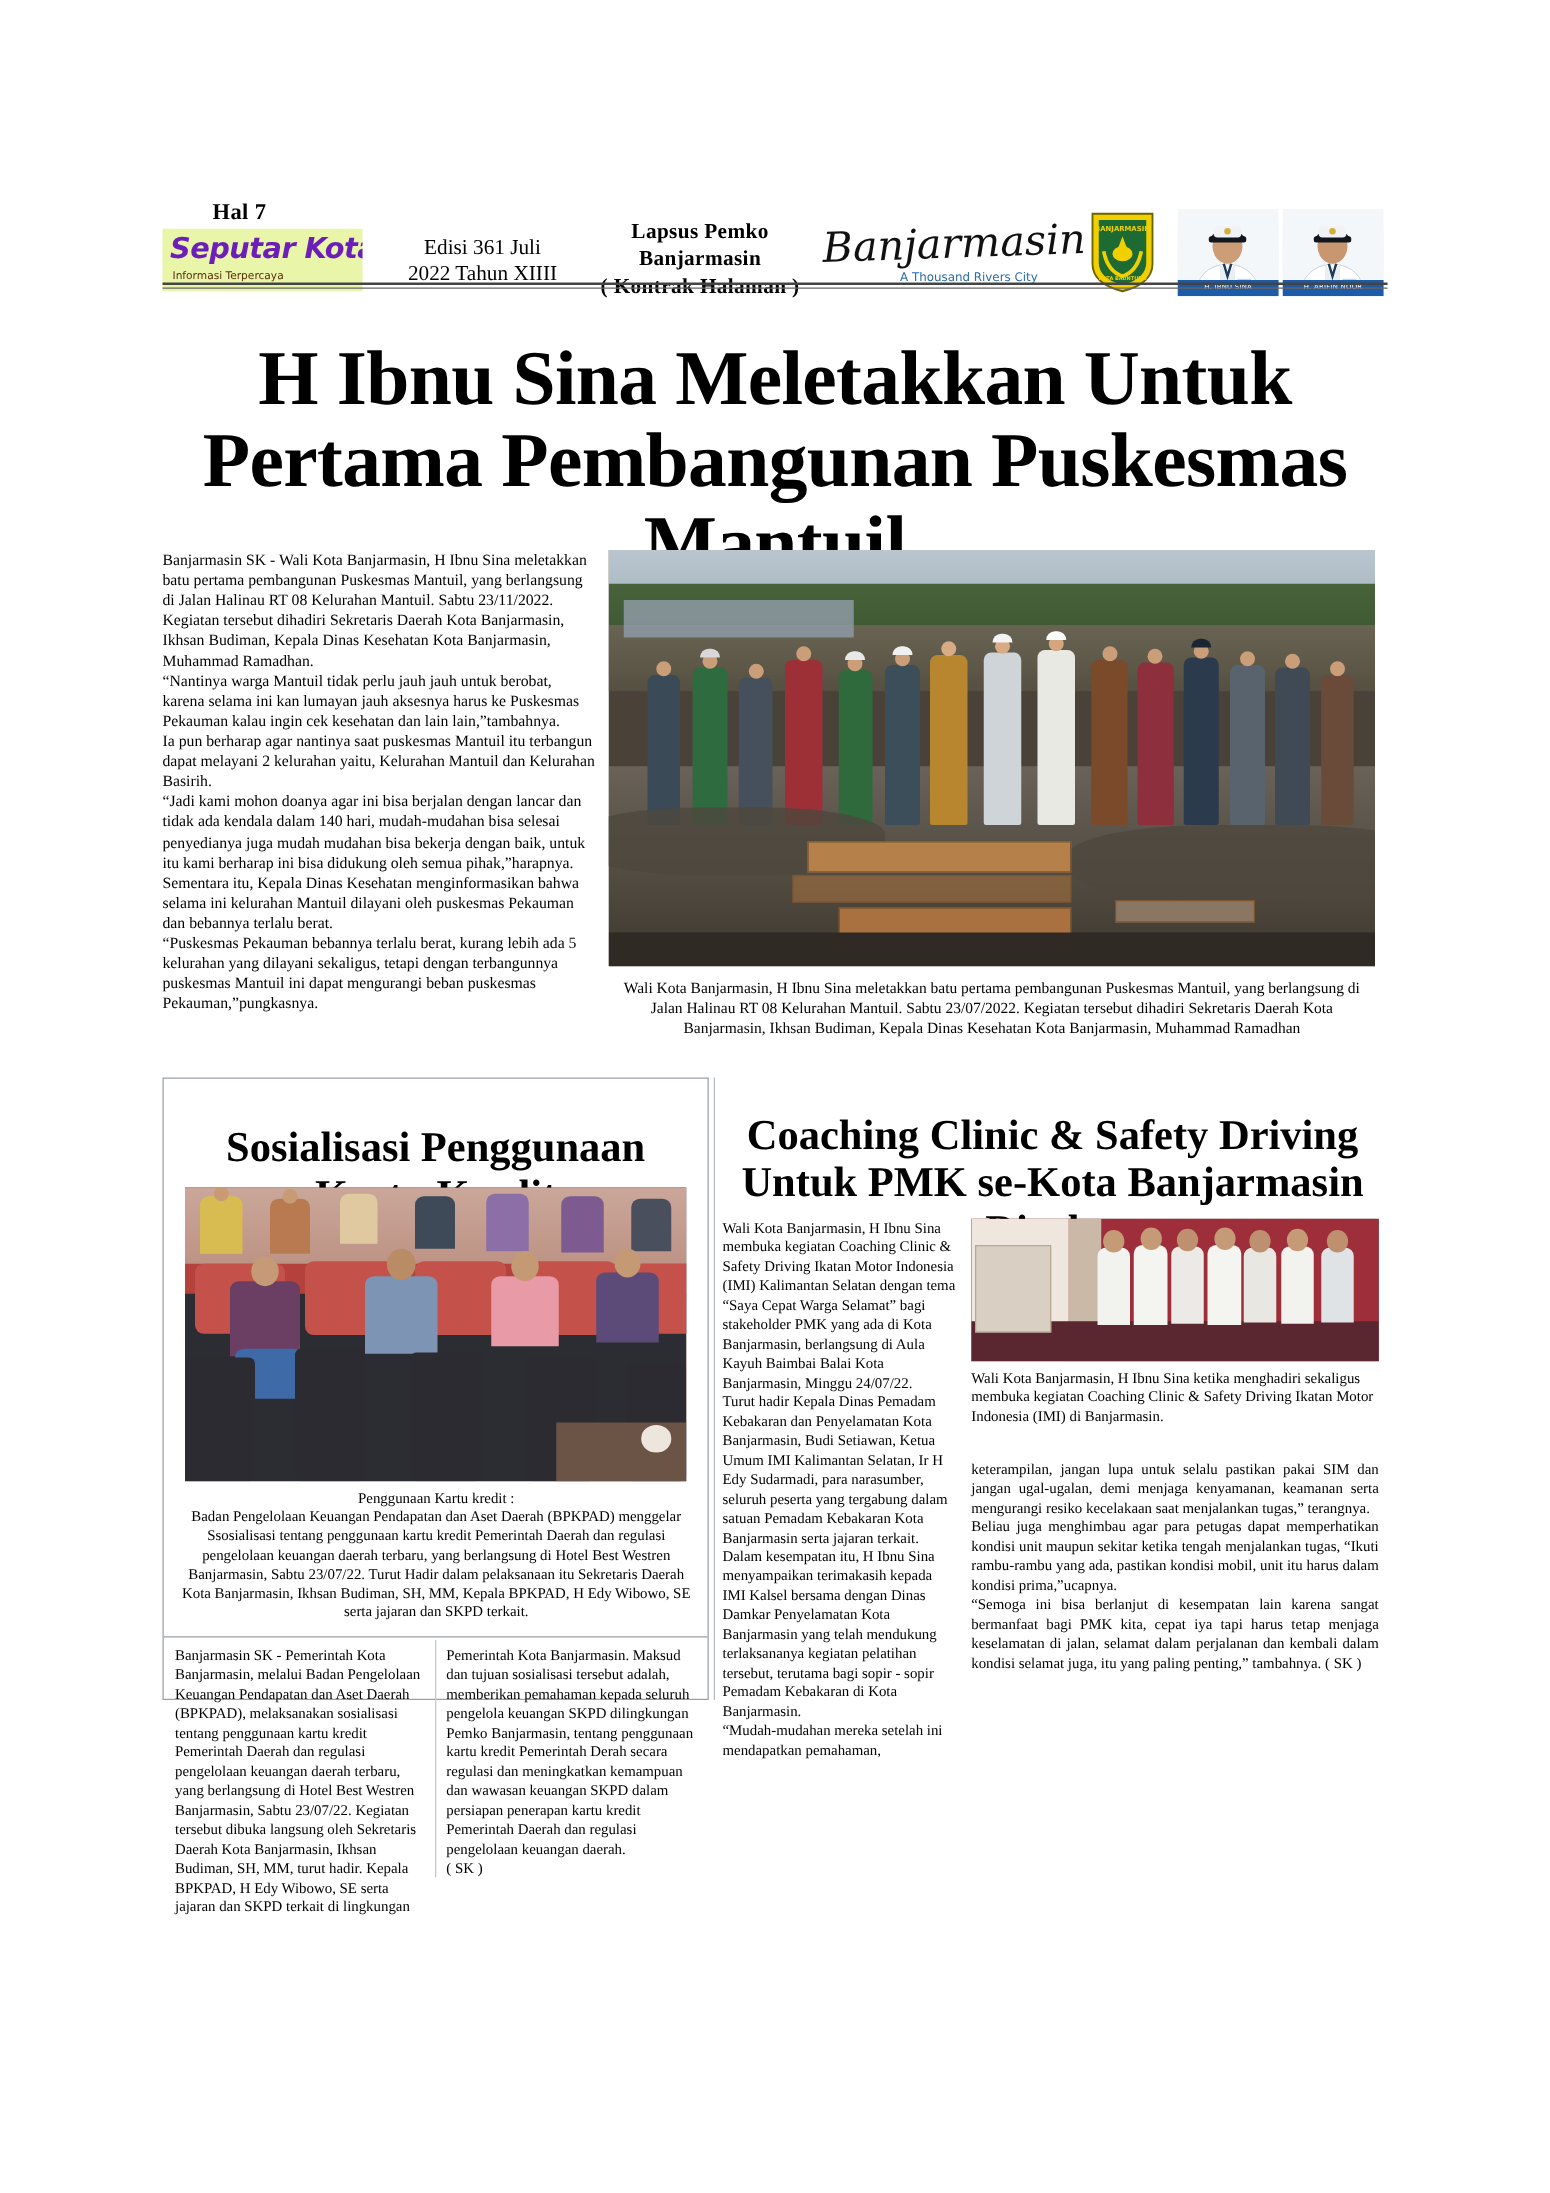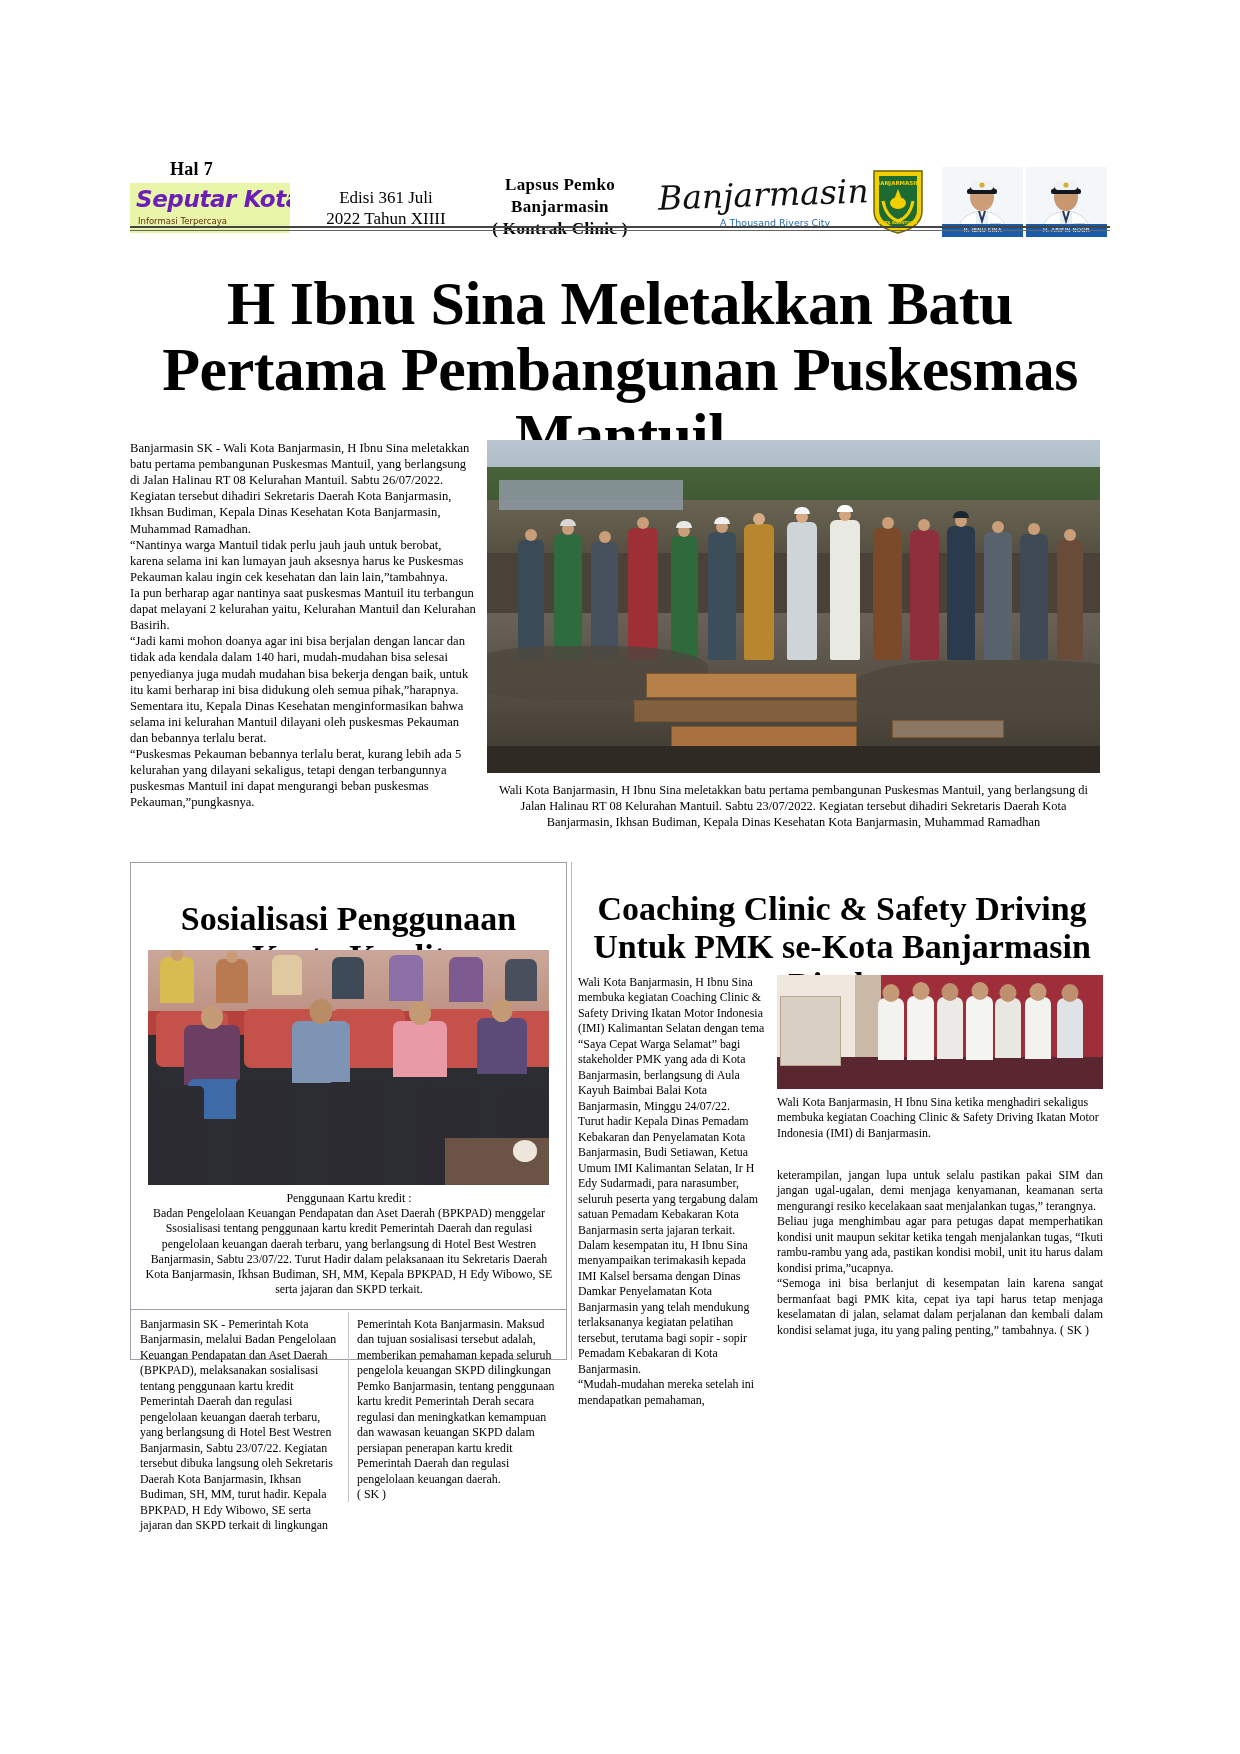--- a/index.html
+++ b/index.html
@@ -375,21 +375,21 @@
     </div>
 
     <div class="edisi">
       <div>Edisi 361 Juli</div>
       <div>2022 Tahun XIIII</div>
     </div>
 
     <div class="lapsus">
       <div>Lapsus  Pemko</div>
       <div>Banjarmasin</div>
-      <div>( Kontrak Clinic )</div>
+      <div>( Kontrak Halaman )</div>
     </div>
 
     <div class="bjm-logo">
       <div class="bjm-script">Banjarmasin</div>
       <div class="bjm-tag">A Thousand Rivers City</div>
     </div>
 
     <div class="crest">
       <svg width="56" height="68" viewBox="0 0 56 68">
         <path d="M4 4 H52 V44 Q52 60 28 66 Q4 60 4 44 Z" fill="#f2d000" stroke="#6b6200" stroke-width="1.5"></path>
@@ -432,24 +432,24 @@
           <rect x="48" y="56" width="11" height="8" fill="#c8d6e4"></rect>
         </svg>
         <div class="p-name">H. ARIFIN NOOR</div>
       </div>
     </div>
   </div>
 
   <div class="rule-top"></div>
   <div class="rule-top2"></div>
 
-  <h1 class="main-headline">H Ibnu Sina Meletakkan Batu Pertama Pembangunan Puskesmas Mantuil</h1>
+  <h1 class="main-headline">H Ibnu Sina Meletakkan Untuk Pertama Pembangunan Puskesmas Mantuil</h1>
 
   <div class="a1-col">
-    <p>Banjarmasin SK - Wali Kota Banjarmasin, H Ibnu Sina meletakkan batu pertama pembangunan Puskesmas Mantuil, yang berlangsung di Jalan Halinau RT 08 Kelurahan Mantuil. Sabtu 26/07/2022.</p>
+    <p>Banjarmasin SK - Wali Kota Banjarmasin, H Ibnu Sina meletakkan batu pertama pembangunan Puskesmas Mantuil, yang berlangsung di Jalan Halinau RT 08 Kelurahan Mantuil. Sabtu 23/11/2022.</p>
     <p>Kegiatan tersebut dihadiri Sekretaris Daerah Kota Banjarmasin, Ikhsan Budiman, Kepala Dinas Kesehatan Kota Banjarmasin, Muhammad Ramadhan.</p>
     <p>“Nantinya warga Mantuil tidak perlu jauh jauh untuk berobat, karena selama ini kan lumayan jauh aksesnya harus ke Puskesmas Pekauman kalau ingin cek kesehatan dan lain lain,”tambahnya.</p>
     <p>Ia pun berharap agar nantinya saat puskesmas Mantuil itu terbangun dapat melayani 2 kelurahan yaitu, Kelurahan Mantuil dan Kelurahan Basirih.</p>
     <p>“Jadi kami mohon doanya agar ini bisa berjalan dengan lancar dan tidak ada kendala dalam 140 hari, mudah-mudahan bisa selesai penyedianya juga mudah mudahan bisa bekerja dengan baik, untuk itu kami berharap ini bisa didukung oleh semua pihak,”harapnya.</p>
     <p>Sementara itu, Kepala Dinas Kesehatan menginformasikan bahwa selama ini kelurahan Mantuil dilayani oleh puskesmas Pekauman dan bebannya terlalu berat.</p>
     <p>“Puskesmas Pekauman bebannya terlalu berat, kurang lebih ada 5 kelurahan yang dilayani sekaligus, tetapi dengan terbangunnya puskesmas Mantuil ini dapat mengurangi beban puskesmas Pekauman,”pungkasnya.</p>
   </div>
 
   <div class="a1-photo">
     <div class="scene">

